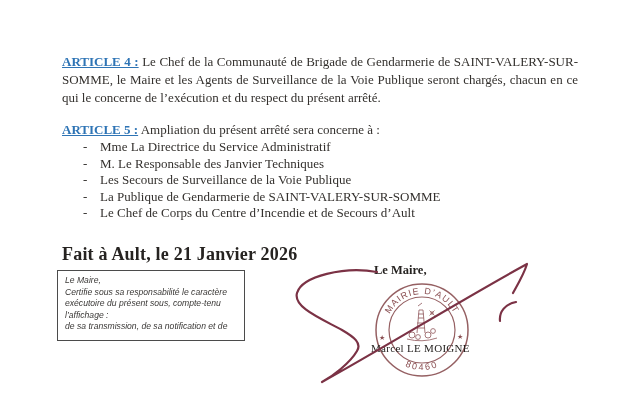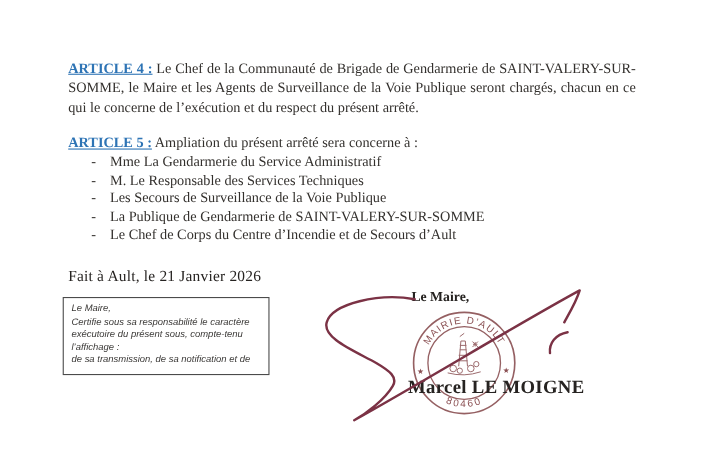--- a/index.html
+++ b/index.html
@@ -11,52 +11,52 @@
   .para{position:absolute;left:62px;width:516px;font-size:13px;line-height:18px;
         text-align:justify;text-align-last:left;color:#33302d;}
   .art-head{color:#2e74b5;font-weight:bold;text-decoration:underline;
             text-decoration-color:#2e74b5;}
   #art4{top:40px;}
   #art5{top:121px;line-height:17px;}
   .list{margin-top:1px;}
   .list-row{display:flex;font-size:13px;line-height:16.6px;}
   .dash{width:17px;padding-left:21px;flex:none;}
   
-  .fait{position:absolute;left:62px;top:244px;font-size:14px;font-weight:normal;
+  .fait{position:absolute;left:62px;top:244px;font-size:18px;font-weight:bold;
         color:#262321;letter-spacing:.2px;}
   .cert-box{position:absolute;left:57px;top:270px;width:172px;
             border:1px solid #4b4b4b;background:#fff;
             padding:4px 7px 7px 7px;
             font-family:"Liberation Sans", sans-serif;font-style:italic;
             font-size:8.6px;line-height:11.6px;color:#3a3836;white-space:nowrap;}
   
   .sig-title{position:absolute;left:374px;top:263px;font-size:12.5px;font-weight:bold;
              color:#262321;}
-  .sig-name{position:absolute;left:371px;top:342px;font-size:17px;font-weight:bold;
+  .sig-name{position:absolute;left:371px;top:342px;font-size:11px;font-weight:normal;
             color:#262321;letter-spacing:.3px;z-index:3;}
   .stamp-svg{position:absolute;left:372px;top:280px;z-index:1;}
   .sign-svg{position:absolute;left:280px;top:252px;z-index:4;}
 </style>
 </head>
 <body>
 
 <div class="page">
 
   <p class="para" id="art4"><span class="art-head">ARTICLE 4 :</span> <span>Le Chef de la Communauté de Brigade de Gendarmerie de SAINT-VALERY-SUR-SOMME, le Maire et les Agents de Surveillance de la Voie Publique seront chargés, chacun en ce qui le concerne de l’exécution et du respect du présent arrêté.</span></p>
 
   <div class="para" id="art5">
     <div><span class="art-head">ARTICLE 5 :</span> <span>Ampliation du présent arrêté sera concerne à :</span></div>
     <div class="list">
       <div class="list-row">
         <span class="dash">-</span>
-        <span>Mme La Gendarmerie du Service Administratif</span>
+        <span>Mme La Directrice du Service Administratif</span>
       </div>
       <div class="list-row">
         <span class="dash">-</span>
-        <span>M. Le Responsable des Services Techniques</span>
+        <span>M. Le Responsable des Janvier Techniques</span>
       </div>
       <div class="list-row">
         <span class="dash">-</span>
         <span>Les Secours de Surveillance de la Voie Publique</span>
       </div>
       <div class="list-row">
         <span class="dash">-</span>
         <span>La Publique de Gendarmerie de SAINT-VALERY-SUR-SOMME</span>
       </div>
       <div class="list-row">

